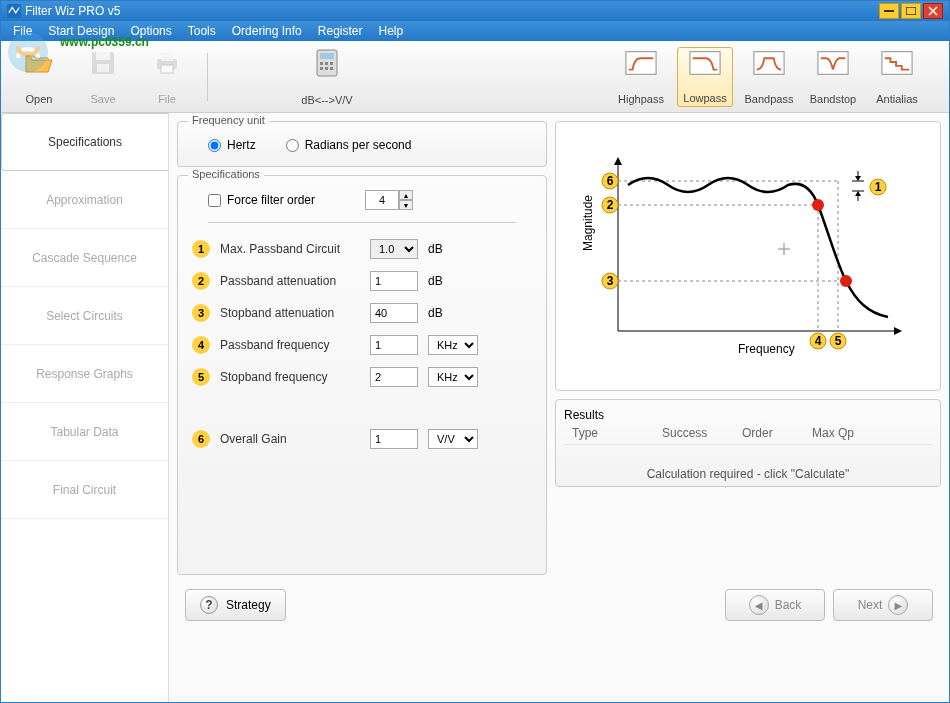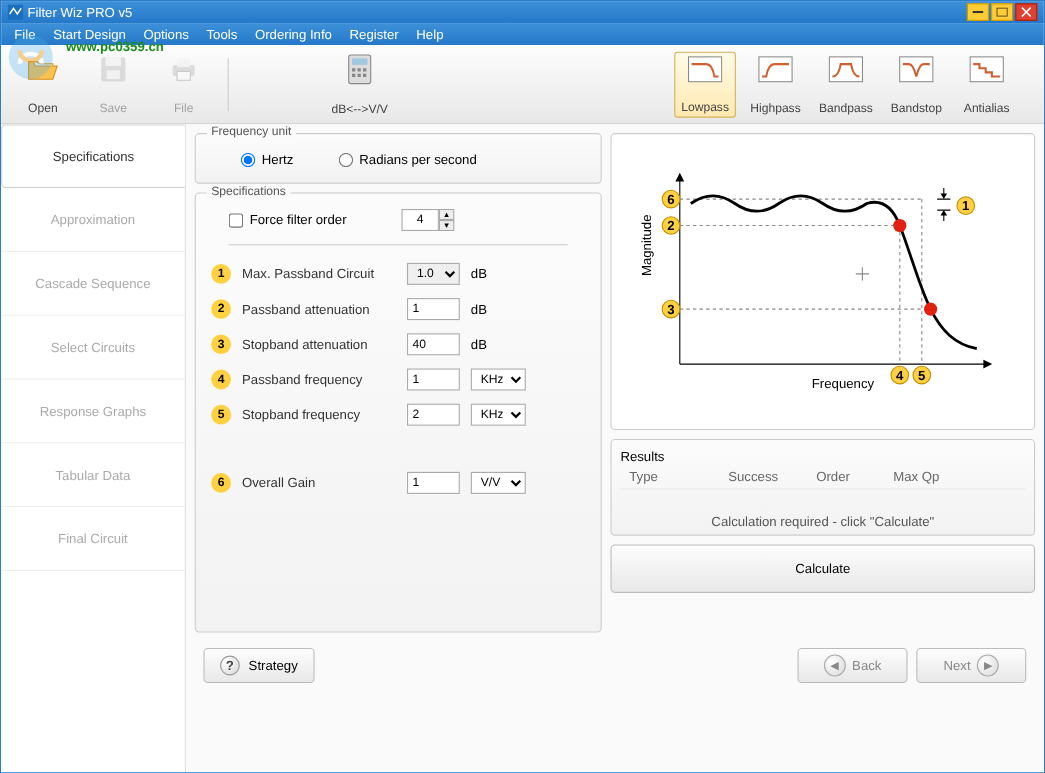--- a/index.html
+++ b/index.html
@@ -35,21 +35,21 @@
 
 .main { flex: 1; display: flex; flex-direction: column; padding: 8px; background: #fafafa; gap: 6px; }
 .main-top { display: flex; gap: 8px; }
 .left-col { width: 370px; display: flex; flex-direction: column; gap: 8px; }
 .right-col { flex: 1; display: flex; flex-direction: column; gap: 8px; }
 
 .groupbox { border: 1px solid #ccc; border-radius: 4px; padding: 8px 10px 10px; position: relative; background: linear-gradient(to bottom, #fcfcfc, #f2f2f2); }
 .groupbox .legend { position: absolute; top: -8px; left: 10px; background: #fafafa; padding: 0 4px; color: #555; font-size: 11px; }
 
 .radio-row { display: flex; gap: 30px; padding: 8px 20px 4px; align-items: center; }
-.radio-row label { display: flex; align-items: flex-end; gap: 6px; cursor: pointer; margin-left: 11px; }
+.radio-row label { display: flex; align-items: flex-end; gap: 6px; cursor: pointer; }
 
 .spec-row { display: flex; align-items: center; gap: 10px; padding: 6px 4px; }
 .spec-num { width: 18px; height: 18px; border-radius: 50%; background: #ffd040; color: #000; display: flex; align-items: center; justify-content: center; font-size: 11px; font-weight: bold; }
 .spec-label { width: 140px; color: #333; }
 .spec-input { width: 48px; height: 20px; border: 1px solid #aaa; padding: 0 4px; }
 .spec-unit { width: 50px; height: 20px; border: 1px solid #aaa; background: #fff; padding: 0 4px; }
 .spec-static-unit { width: 40px; }
 .hr-line { border: none; border-top: 1px solid #ccc; margin: 6px 20px 10px; }
 .force-row { display: flex; align-items: center; gap: 10px; padding: 6px 20px; }
 .stepper { display: flex; align-items: center; }
@@ -171,37 +171,37 @@
           <rect x="15" y="14" width="3" height="3" fill="#888"></rect>
           <rect x="5" y="19" width="3" height="3" fill="#888"></rect>
           <rect x="10" y="19" width="3" height="3" fill="#888"></rect>
           <rect x="15" y="19" width="3" height="3" fill="#888"></rect>
         </svg>
       </div>
     <div class="tool-label">dB&lt;--&gt;V/V</div>
   </div>
   <div class="tool-spacer"></div>
   <div class="tool-group">
+    <div class="tool-btn">
+      <div class="tool-icon">
+          <svg width="34" height="26" viewBox="0 0 34 26">
+            <rect x="1" y="1" width="32" height="24" fill="#fff" stroke="#888"></rect>
+            <path d="M4 20 L8 20 Q10 8 16 8 L30 8" fill="none" stroke="#d06030" stroke-width="2"></path>
+          </svg>
+        </div>
+      <div class="tool-label">Highpass</div>
+    </div>
     <div class="tool-btn selected">
       <div class="tool-icon">
           <svg width="34" height="26" viewBox="0 0 34 26">
             <rect x="1" y="1" width="32" height="24" fill="#fff" stroke="#888"></rect>
             <path d="M4 8 L18 8 Q24 8 26 20 L30 20" fill="none" stroke="#d06030" stroke-width="2"></path>
           </svg>
         </div>
       <div class="tool-label">Lowpass</div>
-    </div>
-    <div class="tool-btn">
-      <div class="tool-icon">
-          <svg width="34" height="26" viewBox="0 0 34 26">
-            <rect x="1" y="1" width="32" height="24" fill="#fff" stroke="#888"></rect>
-            <path d="M4 20 L8 20 Q10 8 16 8 L30 8" fill="none" stroke="#d06030" stroke-width="2"></path>
-          </svg>
-        </div>
-      <div class="tool-label">Highpass</div>
     </div>
     <div class="tool-btn">
       <div class="tool-icon">
           <svg width="34" height="26" viewBox="0 0 34 26">
             <rect x="1" y="1" width="32" height="24" fill="#fff" stroke="#888"></rect>
             <path d="M4 20 Q10 20 12 8 L22 8 Q24 20 30 20" fill="none" stroke="#d06030" stroke-width="2"></path>
           </svg>
         </div>
       <div class="tool-label">Bandpass</div>
     </div>
@@ -368,23 +368,20 @@
           <div class="legend">Results</div>
           <div class="results-header">
             <span>Type</span>
             <span>Success</span>
             <span>Order</span>
             <span>Max Qp</span>
           </div>
           <div class="results-msg">Calculation required - click "Calculate"</div>
         </div>
 
-        <div class="calc-btn">
-          <span>Calculate</span>
-        </div>
       </div>
     </div>
 
     <div class="bottom-bar">
       <div class="strategy-btn">
         <div class="strategy-icon">?</div>
         <span>Strategy</span>
       </div>
       <div class="nav-spacer"></div>
       <div class="nav-btn">

